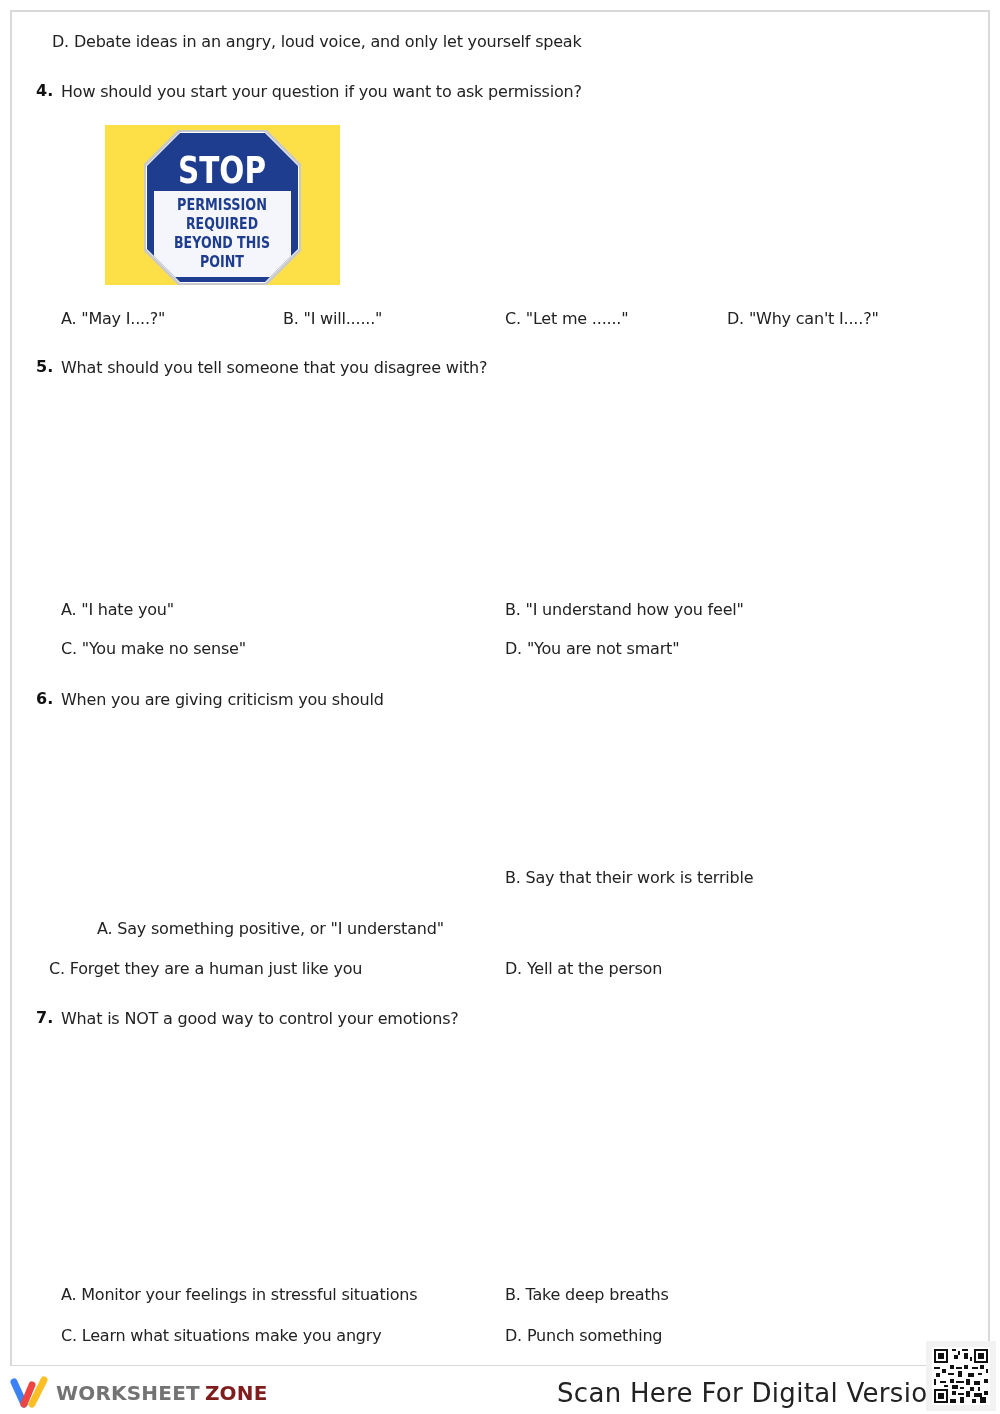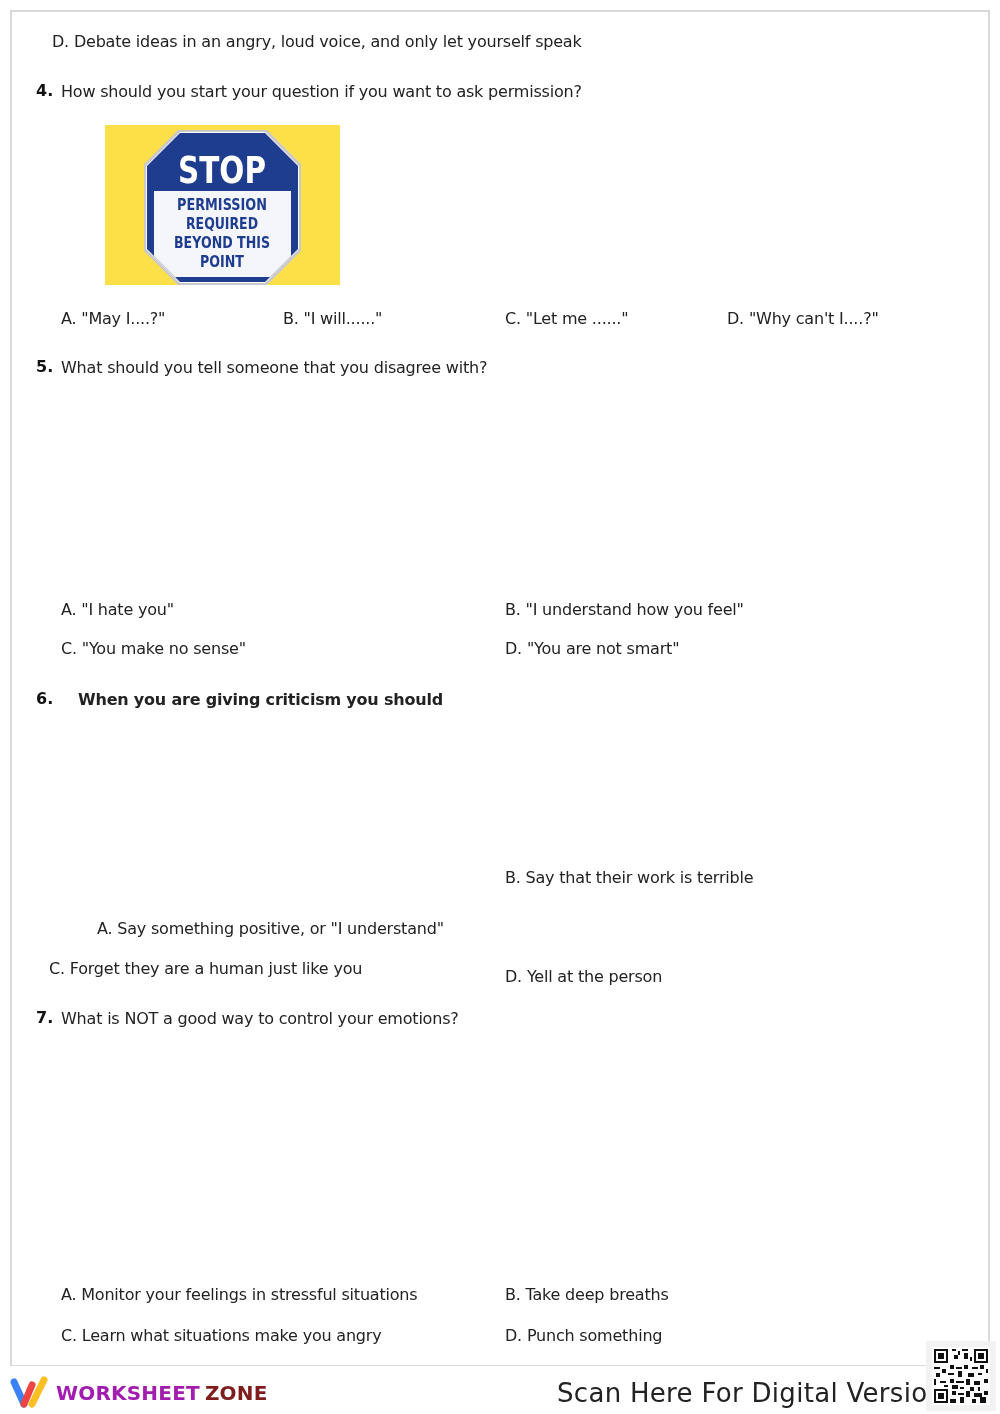--- a/index.html
+++ b/index.html
@@ -54,40 +54,40 @@
 <div class="text" style="left:727px; top:309px;">D. "Why can't I....?"</div>
 
 <div class="qnum" style="left:36px; top:357px;">5.</div>
 <div class="text" style="left:61px; top:358px;">What should you tell someone that you disagree with?</div>
 <div class="text" style="left:61px; top:600px;">A. "I hate you"</div>
 <div class="text" style="left:505px; top:600px;">B. "I understand how you feel"</div>
 <div class="text" style="left:61px; top:639px;">C. "You make no sense"</div>
 <div class="text" style="left:505px; top:639px;">D. "You are not smart"</div>
 
 <div class="qnum" style="left:36px; top:689px;">6.</div>
-<div class="text" style="left:78px; top:690px;font-weight:bold;">When you are giving criticism you should</div>
+<div class="text" style="left:61px; top:690px;">When you are giving criticism you should</div>
 <div class="text" style="left:61px; top:919px;margin-left:36px;">A. Say something positive, or "I understand"</div>
 <div class="text" style="left:505px; top:868px;">B. Say that their work is terrible</div>
 <div class="text" style="left:49px; top:959px;">C. Forget they are a human just like you</div>
-<div class="text" style="left:505px; top:959px;margin-top:8px;">D. Yell at the person</div>
+<div class="text" style="left:505px; top:959px;">D. Yell at the person</div>
 
 <div class="qnum" style="left:36px; top:1008px;">7.</div>
 <div class="text" style="left:61px; top:1009px;">What is NOT a good way to control your emotions?</div>
 <div class="text" style="left:61px; top:1285px;">A. Monitor your feelings in stressful situations</div>
 <div class="text" style="left:505px; top:1285px;">B. Take deep breaths</div>
 <div class="text" style="left:61px; top:1326px;">C. Learn what situations make you angry</div>
 <div class="text" style="left:505px; top:1326px;">D. Punch something</div>
 
 <div class="footer-logo">
   <svg width="42" height="34" viewBox="0 0 42 34">
     <line x1="4" y1="6" x2="14" y2="28" stroke="#3b82f6" stroke-width="7" stroke-linecap="round"></line>
     <line x1="14" y1="28" x2="22" y2="9" stroke="#ef4444" stroke-width="7" stroke-linecap="round"></line>
     <line x1="22" y1="28" x2="34" y2="4" stroke="#fbbf24" stroke-width="7" stroke-linecap="round"></line>
   </svg>
-  <span class="logo-word" style="color:#a21caf; margin-left:4px;">WORKSHEET</span>
+  <span class="logo-word" style="color:#737373; margin-left:4px;">WORKSHEET</span>
   <span class="logo-word" style="color:#7f1d1d; margin-left:5px;">ZONE</span>
 </div>
 
 <div class="scan-text">Scan Here For Digital Version</div>
 
 <div class="qr">
   <svg width="58" height="58" viewBox="0 0 29 29" shape-rendering="crispEdges">
     <rect width="29" height="29" fill="#ffffff"></rect>
     <g fill="#111">
       <rect x="1" y="1" width="7" height="7"></rect>

